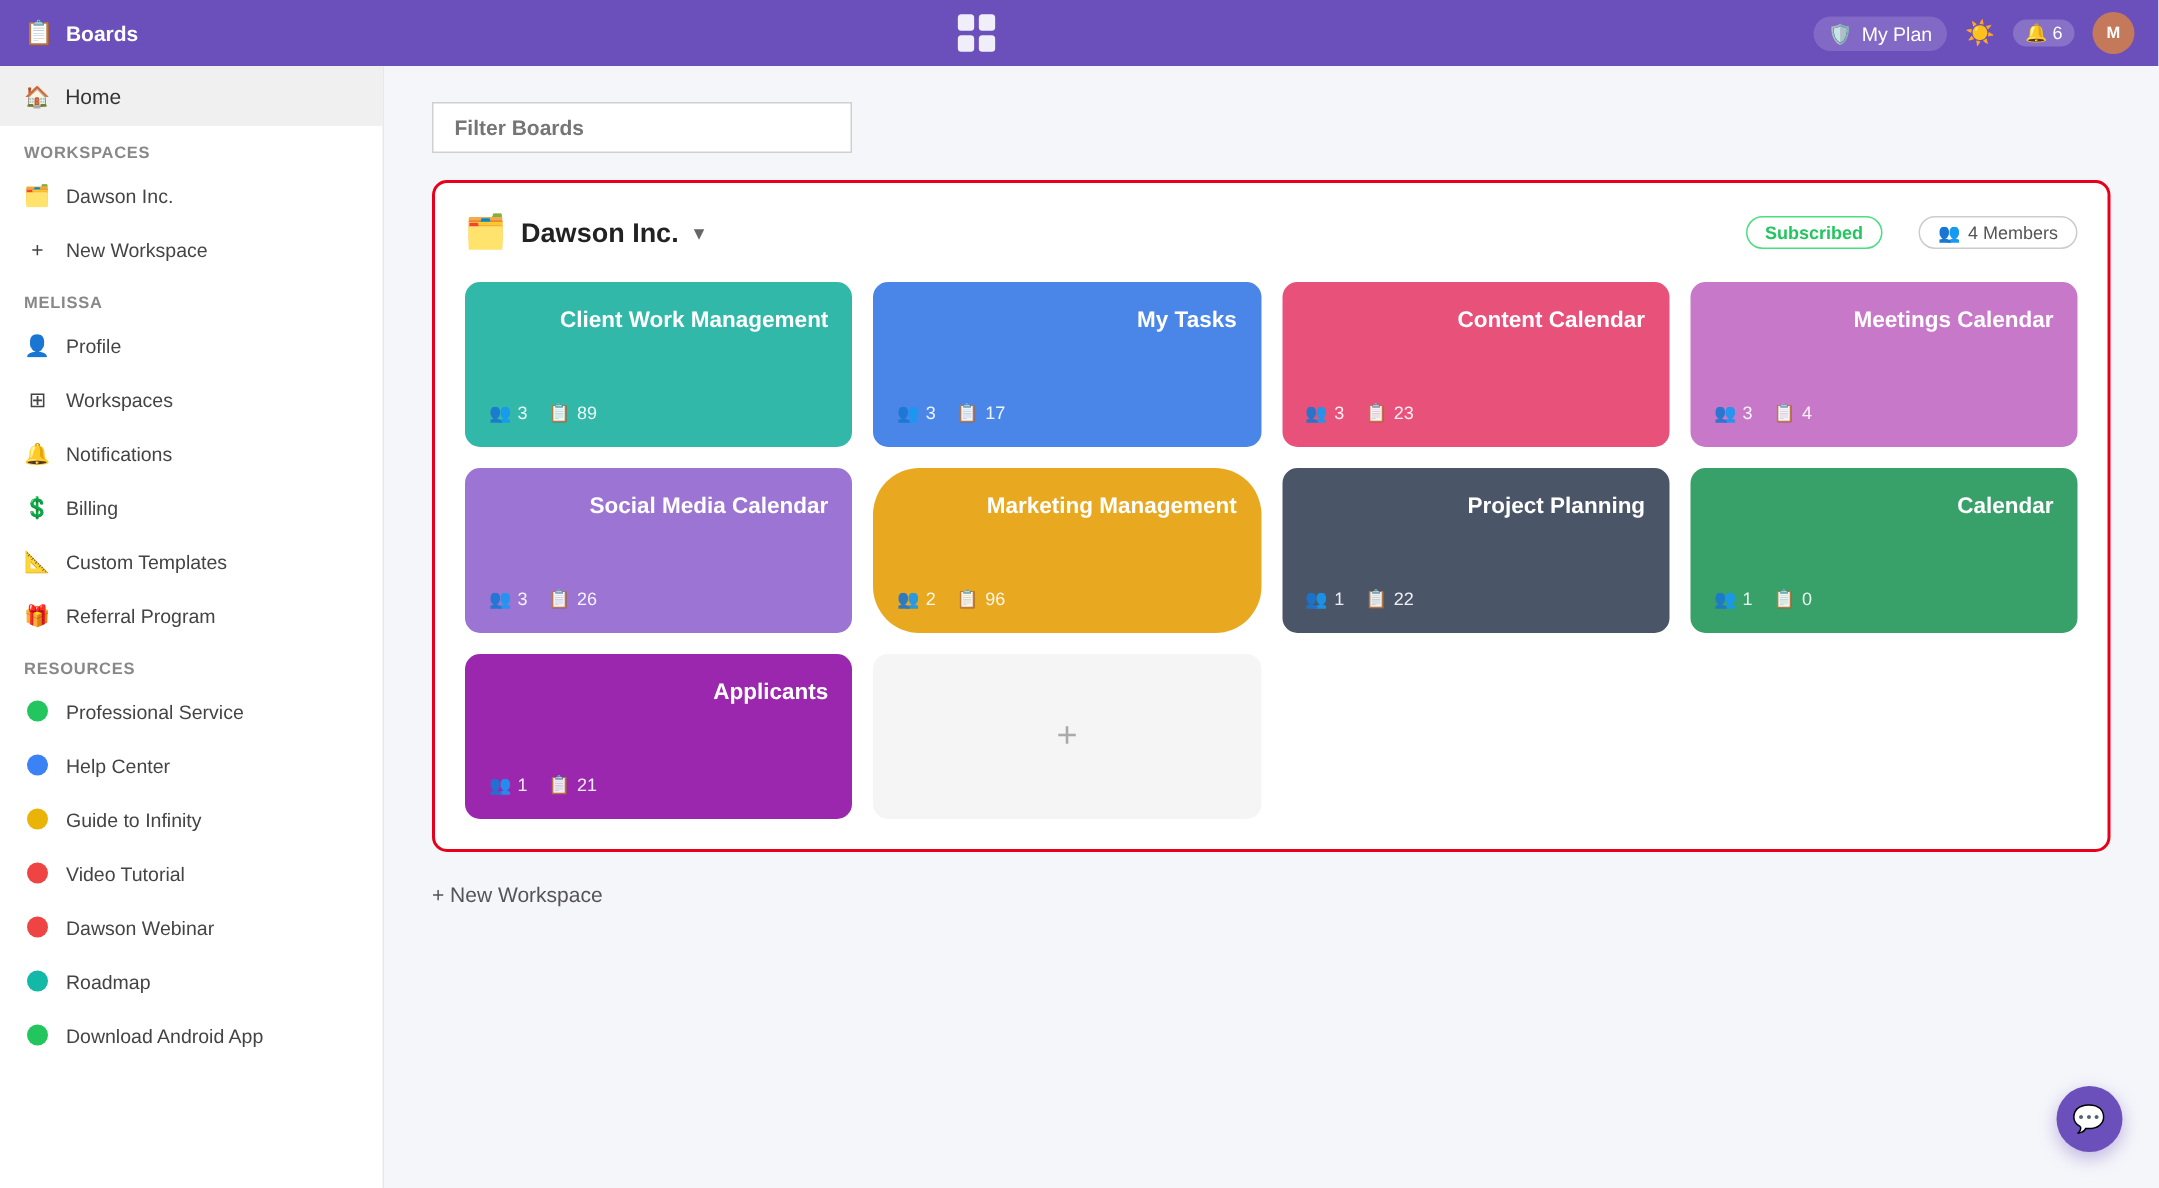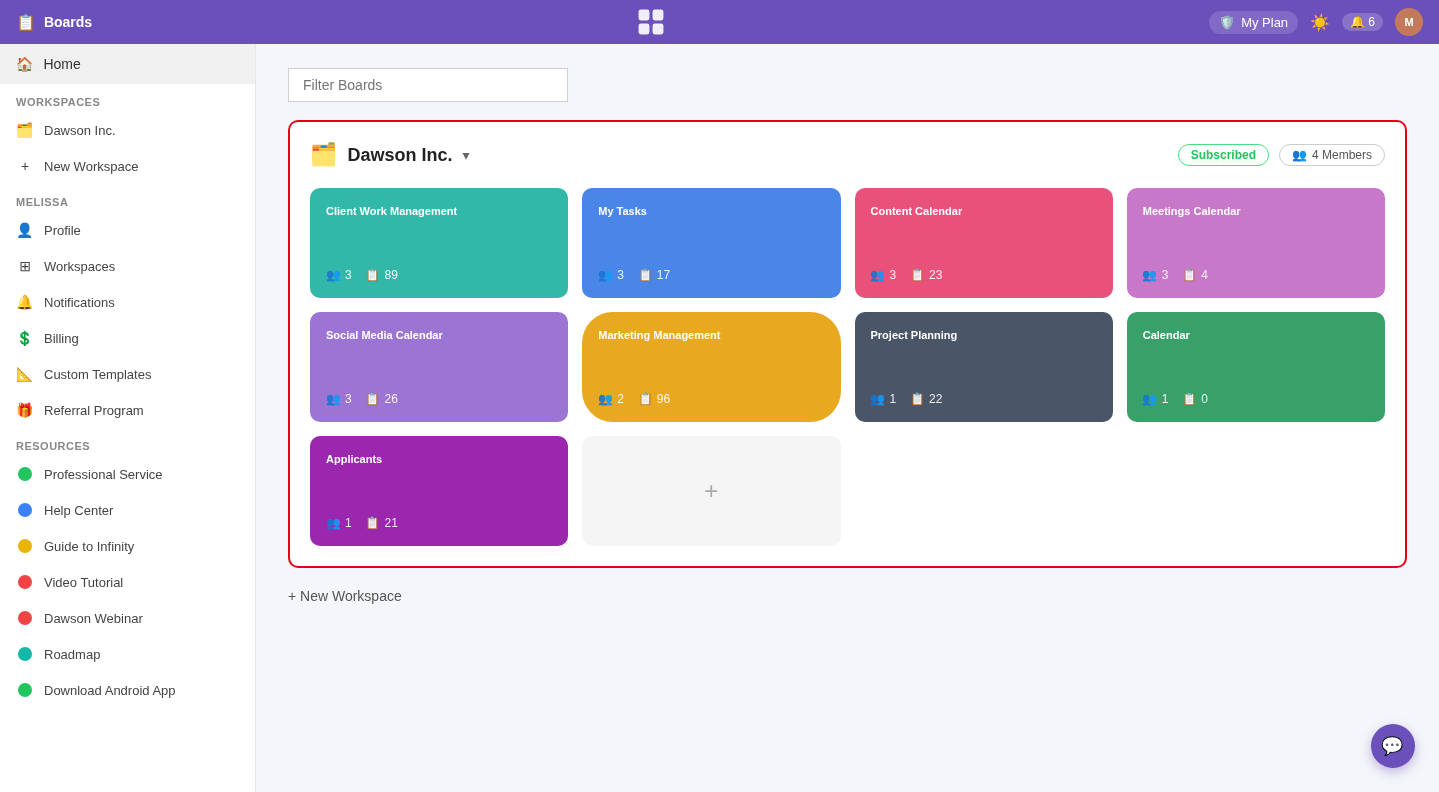--- a/index.html
+++ b/index.html
@@ -73,38 +73,39 @@
 
     .filter-input {
       width: 280px;
       padding: 8px 14px;
       border: 1.5px solid #d0d0d0;
       border-radius: 0;
       font-size: 14px;
       color: #555;
       outline: none;
       margin-bottom: 18px;
+      font-weight: bold;
     }
 
     
     .workspace-card {
       background: white;
       border: 2px solid #e8001a;
       border-radius: 10px;
       padding: 20px;
     }
     .workspace-header {
       display: flex; align-items: center; justify-content: space-between;
       margin-bottom: 20px;
     }
     .workspace-title-area { display: flex; align-items: center; gap: 10px; }
     .workspace-emoji { font-size: 22px; }
     .workspace-name { font-size: 18px; font-weight: 700; color: #222; }
     .chevron-down { font-size: 14px; color: #666; cursor: pointer; }
-    .workspace-header-right { display: flex; align-items: flex-end; gap: 10px; }
+    .workspace-header-right { display: flex; align-items: flex-end; gap: 24px; }
     .subscribed-badge {
       border: 1.5px solid #4ade80; color: #22c55e;
       border-radius: 20px; padding: 3px 12px; font-size: 12px; font-weight: 600;
     }
     .members-badge {
       display: flex; align-items: center; gap: 5px;
       border: 1.5px solid #ccc; border-radius: 20px; padding: 3px 12px; font-size: 12px; color: #555;
     }
 
     
@@ -116,21 +117,21 @@
     .board-card {
       border-radius: 10px;
       padding: 16px;
       min-height: 110px;
       display: flex;
       flex-direction: column;
       justify-content: space-between;
       cursor: pointer;
       color: white;
     }
-    .board-card-title { font-size: 11px; font-weight: 700; color: white; line-height: 1.3; }
+    .board-card-title { font-size: 15px; font-weight: 700; color: white; line-height: 1.3; text-align: right; }
     .board-card-meta { display: flex; align-items: center; gap: 14px; margin-top: 14px; }
     .meta-item { display: flex; align-items: center; gap: 4px; font-size: 12px; color: rgba(255,255,255,0.9); }
     .board-add-card {
       border-radius: 10px;
       min-height: 110px;
       display: flex;
       align-items: center;
       justify-content: center;
       background: #f5f5f5;
       cursor: pointer;

